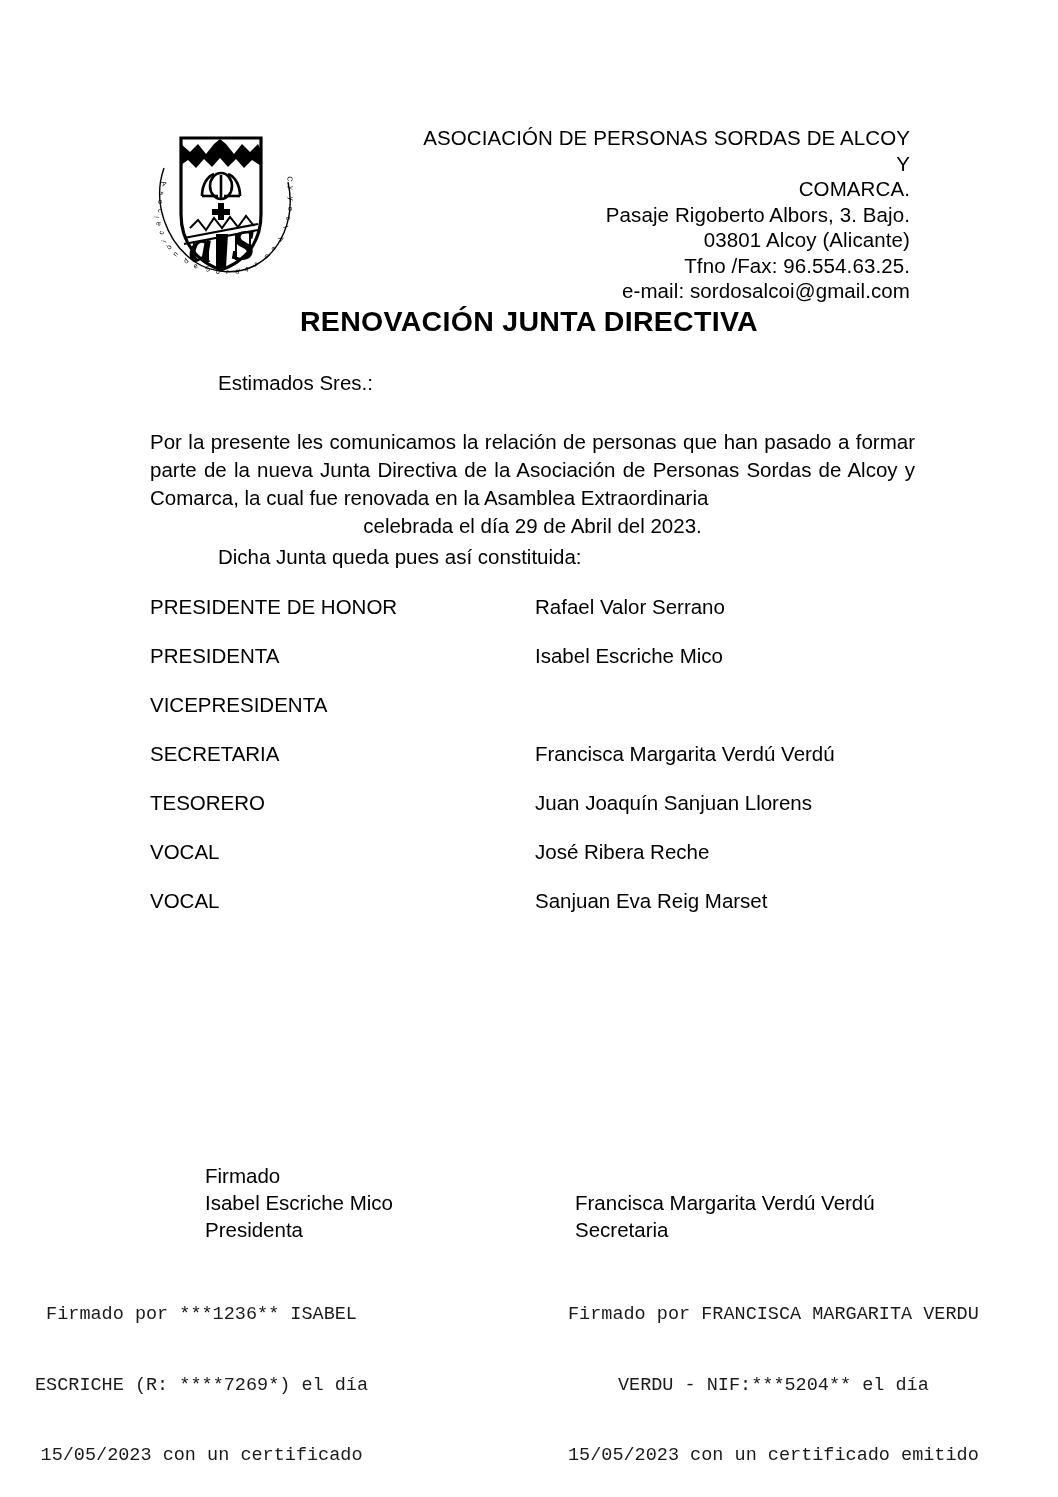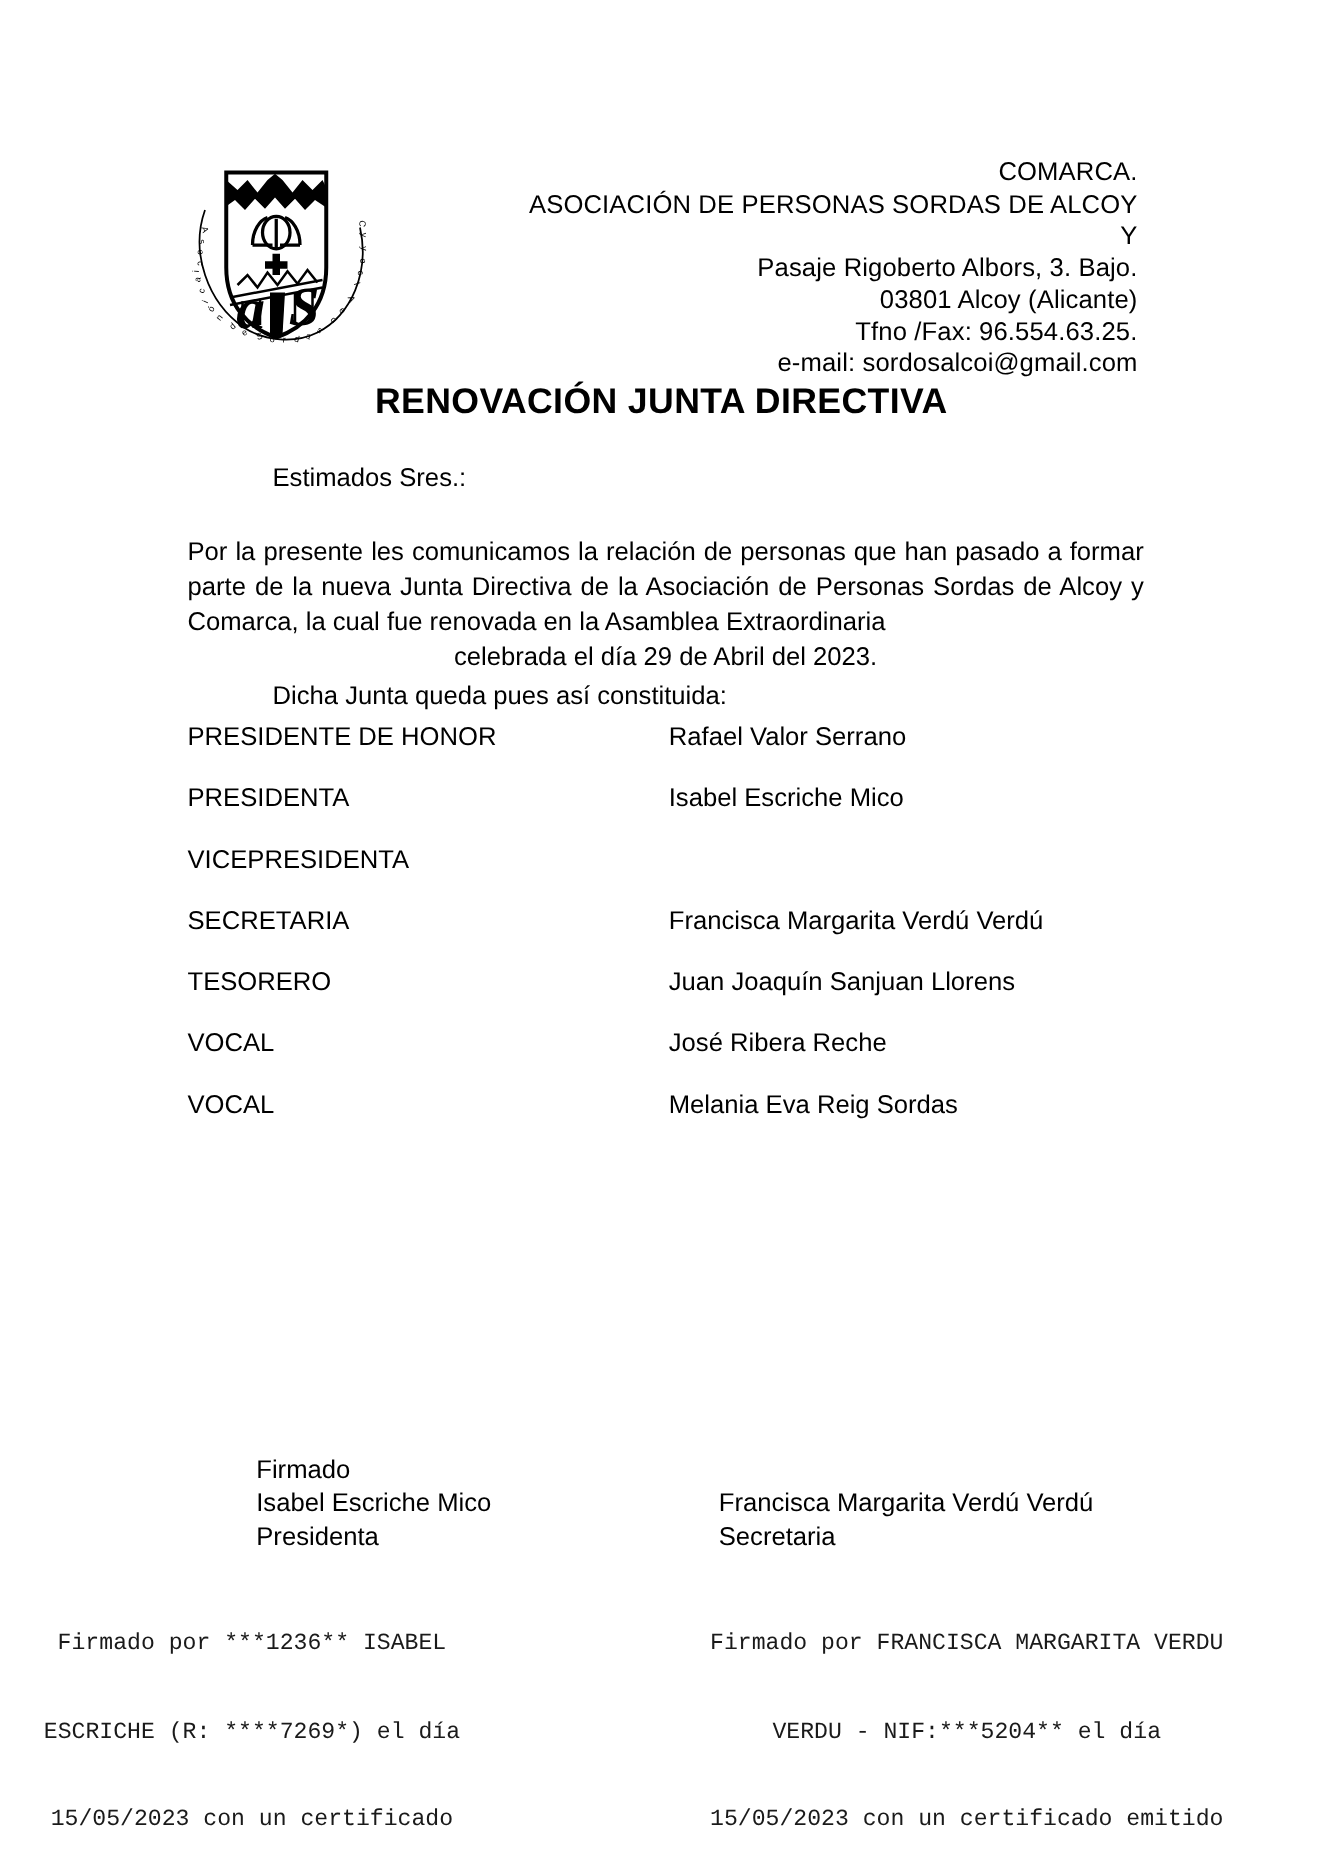--- a/index.html
+++ b/index.html
@@ -88,21 +88,21 @@
     position: absolute;
     left: 218px;
     top: 545px;
     font-size: 20.5px;
   }
 
   
   .board {
     position: absolute;
     left: 0;
-    top: 578px;
+    top: 595px;
     width: 940px;
   }
   .board-row {
     position: relative;
     height: 49px;
     font-size: 20.5px;
   }
   .board-role {
     position: absolute;
     left: 150px;
@@ -223,22 +223,22 @@
         <g fill="#000" font-family="Liberation Serif, serif" font-style="italic" font-weight="bold">
           <text x="49" y="152" font-size="46">a</text>
           <text x="91" y="150" font-size="44">S</text>
         </g>
 
         <path d="M76,124 L88,124 L86,158 L81,160 L76,157 Z" fill="#000"></path>
       </svg>
     </div>
 
     <div class="header-text">
+      <span class="org">ASOCIACIÓN DE PERSONAS SORDAS DE ALCOY Y</span>
       <span class="org">COMARCA.</span>
-      <span class="org">ASOCIACIÓN DE PERSONAS SORDAS DE ALCOY Y</span>
       <span class="org">Pasaje Rigoberto Albors, 3. Bajo.</span>
       <span class="org">03801 Alcoy (Alicante)</span>
       <span class="org">Tfno /Fax: 96.554.63.25.</span>
       <span class="org">e-mail: sordosalcoi@gmail.com</span>
     </div>
   </div>
 
   <div class="doc-title">RENOVACIÓN JUNTA DIRECTIVA</div>
 
   <div class="greeting">Estimados Sres.:</div>
@@ -269,21 +269,21 @@
     <div class="board-row">
       <span class="board-role">TESORERO</span>
       <span class="board-person">Juan Joaquín Sanjuan Llorens</span>
     </div>
     <div class="board-row">
       <span class="board-role">VOCAL</span>
       <span class="board-person">José Ribera Reche</span>
     </div>
     <div class="board-row">
       <span class="board-role">VOCAL</span>
-      <span class="board-person">Melania Eva Reig Sordas</span>
+      <span class="board-person">Sanjuan Eva Reig Marset</span>
     </div>
   </div>
 
   <div class="sign-left">
     <span class="sign-line">Firmado</span>
     <span class="sign-line">Isabel Escriche Mico</span>
     <span class="sign-line">Presidenta</span>
   </div>
 
   <div class="sign-right">

